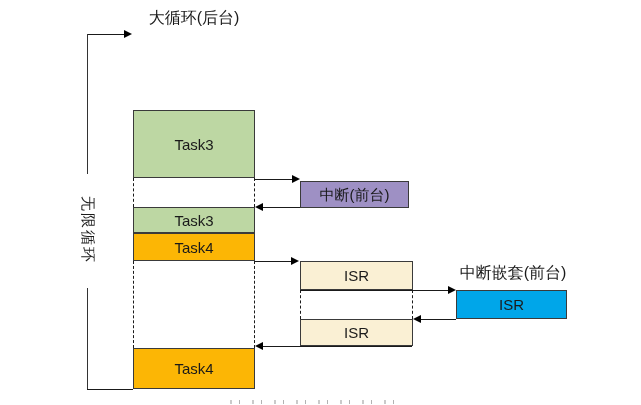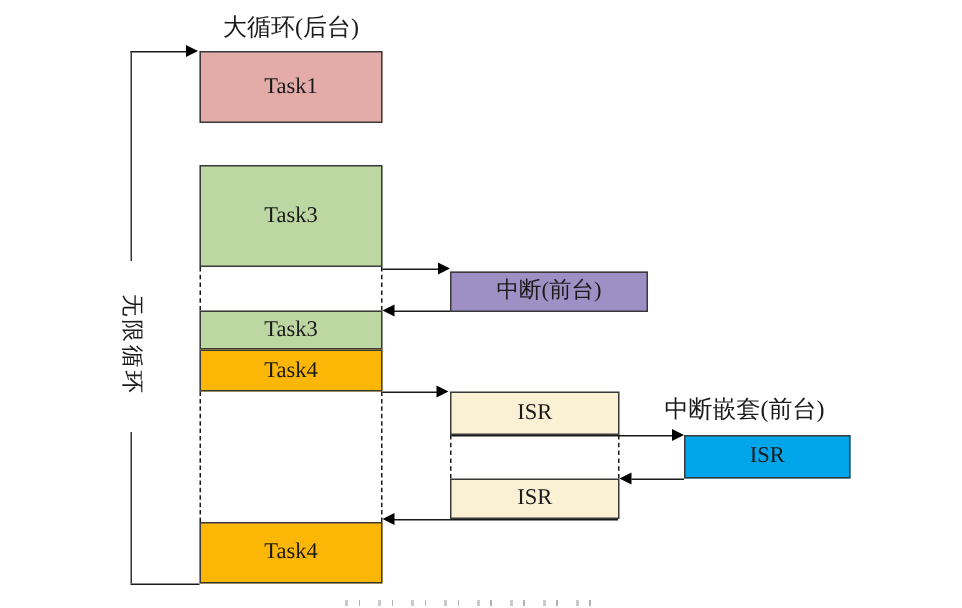--- a/index.html
+++ b/index.html
@@ -1,18 +1,18 @@
 <!DOCTYPE html>
 <html><head>
 <meta charset="utf-8">
 <style>
   html,body{margin:0;padding:0;background:#ffffff;}
   #canvas{
     position:relative;width:641px;height:405px;background:#ffffff;overflow:hidden;
-    font-family:Liberation Serif, serif;color:#1a1a1a;
+    font-family:Liberation Sans, sans-serif;color:#1a1a1a;
   }
   
   .box{
     position:absolute;border:1px solid #3a3a3a;box-sizing:border-box;
     display:flex;align-items:center;justify-content:center;
     font-size:15px;line-height:1;
   }
   
   .line-h{position:absolute;height:0;border-top:1px solid #1a1a1a;}
   .line-v{position:absolute;width:0;border-left:1px solid #333333;}
@@ -41,23 +41,20 @@
 
   <div class="t-label" style="left:133px;top:8px;width:122px;text-align:center;">大循环(后台)</div>
 
   <div class="line-h" style="left:87px;top:34px;width:38px;"></div>
   <div class="head head-r" style="left:124px;top:30px;"></div>
   <div class="line-v" style="left:87px;top:34px;height:140px;"></div>
   <div class="line-v" style="left:87px;top:288px;height:101px;"></div>
   <div class="line-h" style="left:87px;top:389px;width:46px;"></div>
   <div id="loop-label">无限循环</div>
 
-  <div class="box" style="left: 133px; top: 34px; width: 122px; height: 48px; background-color: rgb(227, 172, 168);">
-    <span>Task1</span>
-  </div>
   <div class="box" style="left: 133px; top: 110px; width: 122px; height: 68px; background-color: rgb(189, 215, 163);">
     <span>Task3</span>
   </div>
 
   <div class="dash-v" style="left:133px;top:178px;height:29px;"></div>
   <div class="dash-v" style="left:254px;top:178px;height:29px;"></div>
 
   <div class="box" style="left: 133px; top: 207px; width: 122px; height: 26px; background-color: rgb(189, 215, 163);">
     <span>Task3</span>
   </div>
@@ -68,41 +65,41 @@
   <div class="dash-v" style="left:133px;top:261px;height:87px;"></div>
   <div class="dash-v" style="left:254px;top:261px;height:87px;"></div>
 
   <div class="box" style="left: 133px; top: 348px; width: 122px; height: 41px; background-color: rgb(252, 182, 5);">
     <span>Task4</span>
   </div>
 
   <div class="line-h" style="left:255px;top:179px;width:38px;"></div>
   <div class="head head-r" style="left:292px;top:175px;"></div>
 
-  <div class="box" style="left: 300px; top: 181px; width: 132px; height: 27px; background-color: rgb(158, 144, 196);">
+  <div class="box" style="left: 300px; top: 181px; width: 109px; height: 27px; background-color: rgb(158, 144, 196);">
     <span>中断(前台)</span>
   </div>
 
   <div class="line-h" style="left:262px;top:207px;width:38px;"></div>
   <div class="head head-l" style="left:255px;top:203px;"></div>
 
   <div class="line-h" style="left:255px;top:261px;width:37px;"></div>
   <div class="head head-r" style="left:291px;top:257px;"></div>
 
   <div class="box" style="left: 300px; top: 261px; width: 113px; height: 29px; background-color: rgb(250, 240, 212);">
     <span>ISR</span>
   </div>
 
   <div class="dash-v" style="left:300px;top:290px;height:29px;"></div>
   <div class="dash-v" style="left:412px;top:290px;height:29px;"></div>
 
   <div class="line-h" style="left:301px;top:290px;width:148px;"></div>
   <div class="head head-r" style="left:448px;top:286px;"></div>
 
-  <div class="t-label" style="left:443px;top:263px;width:140px;text-align:left;">中断嵌套(前台)</div>
+  <div class="t-label" style="left:443px;top:263px;width:140px;text-align:center;">中断嵌套(前台)</div>
 
   <div class="box" style="left: 456px; top: 290px; width: 111px; height: 29px; background-color: rgb(0, 166, 233);">
     <span>ISR</span>
   </div>
 
   <div class="line-h" style="left:421px;top:319px;width:35px;"></div>
   <div class="head head-l" style="left:413px;top:315px;"></div>
 
   <div class="box" style="left: 300px; top: 319px; width: 113px; height: 27px; background-color: rgb(250, 240, 212);">
     <span>ISR</span>

